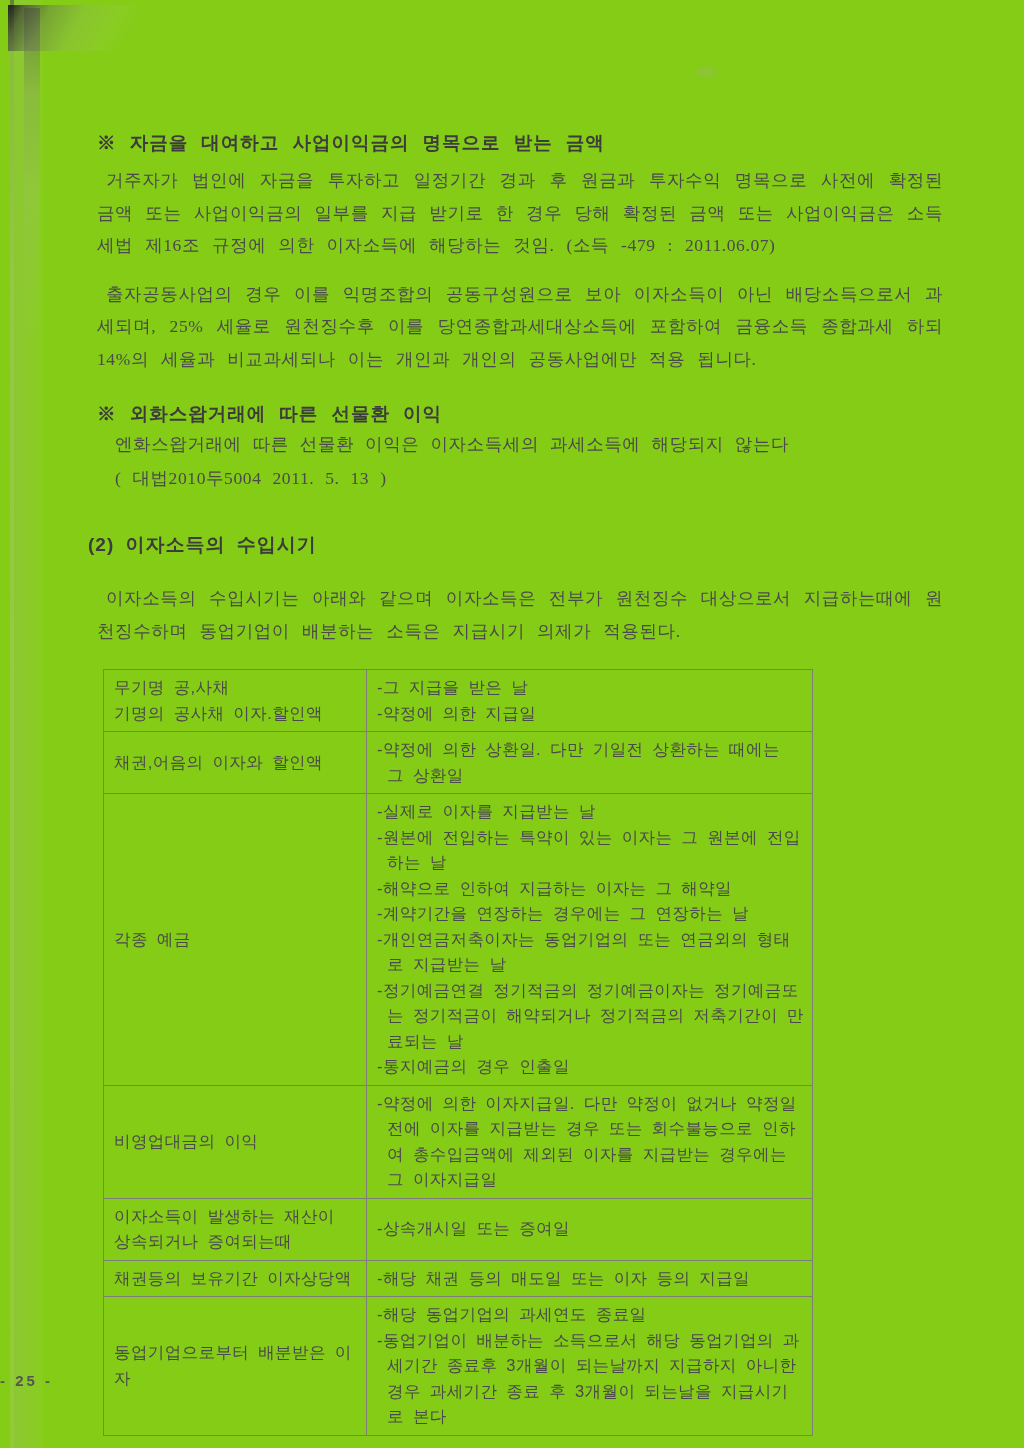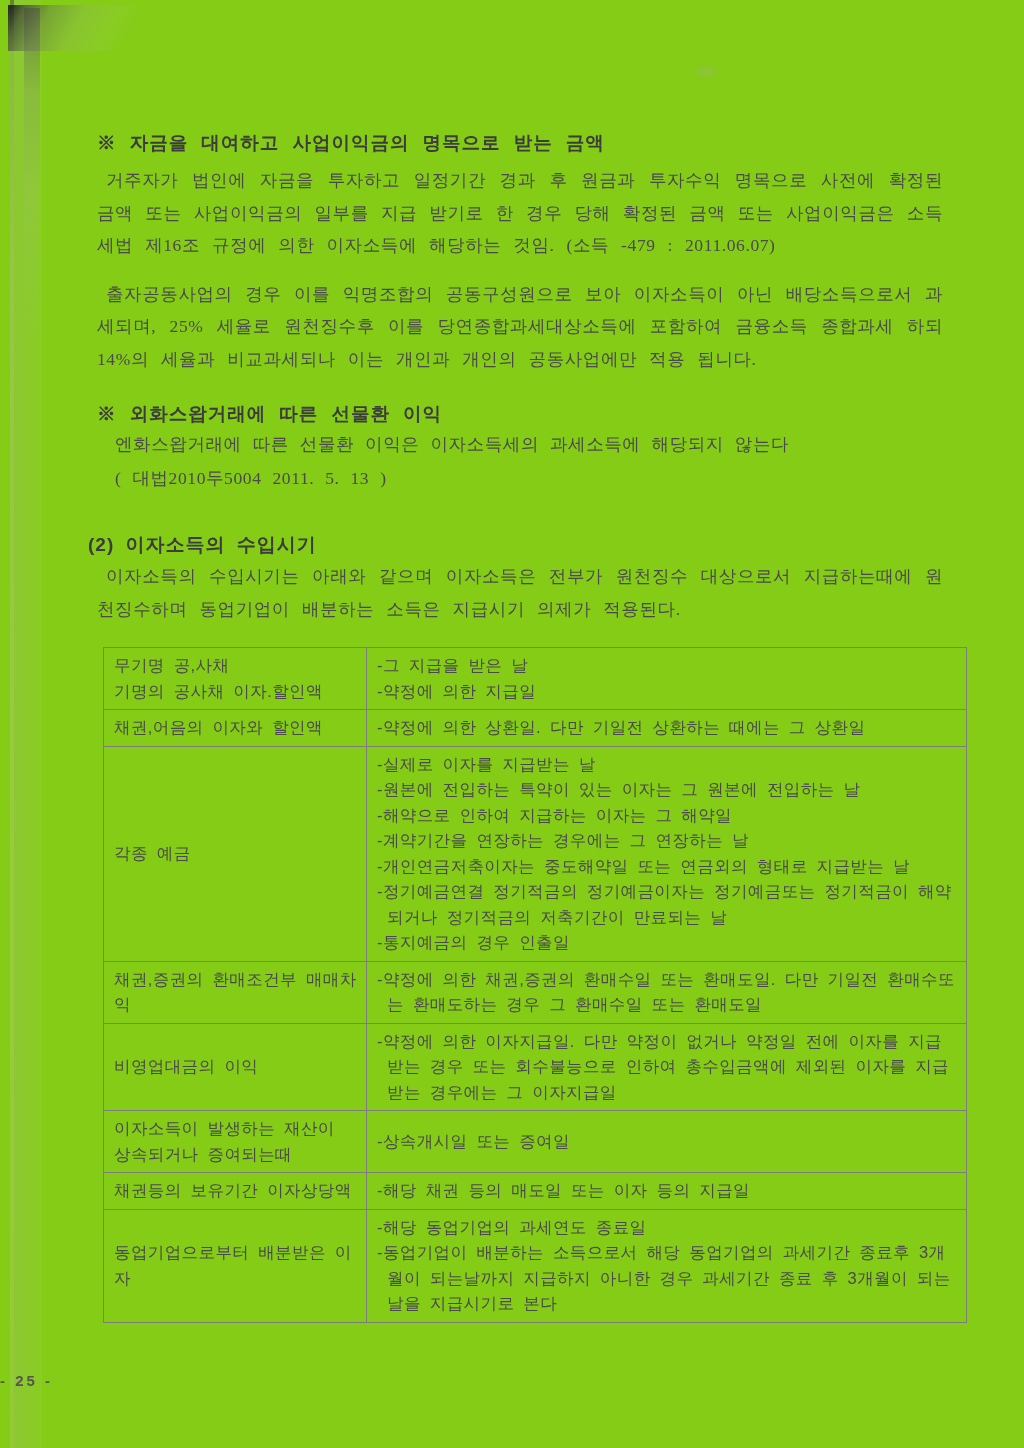--- a/index.html
+++ b/index.html
@@ -66,24 +66,24 @@
     font-family: "Liberation Serif", serif;
     font-size: 17.5px; color: #4a4a4a;
     line-height: 34px; letter-spacing: 0.6px; word-spacing: 6px;
     margin-left: 18px;
   }
   .section2-heading {
     margin-top: 37px; margin-left: -9px;
     font-size: 19px; font-weight: 600; color: #3c3c3c;
     letter-spacing: 1px; word-spacing: 5px;
   }
-  .section2-para { margin-top: 2px; }
+  .section2-para { margin-top: 24px; }
   table.timing {
     margin: 22px 0 0 6px;
-    width: 864px;
+    width: 710px;
     border-collapse: collapse; table-layout: fixed;
     font-size: 16.5px; color: #4a4a4a;
     letter-spacing: 0.4px; word-spacing: 4px;
   }
   table.timing td {
     border: 1.5px solid #7d7d7d;
     vertical-align: middle;
     padding: 5px 8px 5px 10px;
     line-height: 25.5px;
   }
@@ -147,35 +147,27 @@
         </tr>
         <tr>
           <td>
             <div>각종 예금</div>
           </td>
           <td>
             <div class="detail-line">-실제로 이자를 지급받는 날</div>
             <div class="detail-line">-원본에 전입하는 특약이 있는 이자는 그 원본에 전입하는 날</div>
             <div class="detail-line">-해약으로 인하여 지급하는 이자는  그 해약일</div>
             <div class="detail-line">-계약기간을 연장하는 경우에는 그 연장하는 날</div>
-            <div class="detail-line">-개인연금저축이자는 중도해약일 또는 연금외의 형태로 지급받는 날</div>
+            <div class="detail-line">-개인연금저축이자는 동업기업의 또는 연금외의 형태로 지급받는 날</div>
             <div class="detail-line">-정기예금연결 정기적금의 정기예금이자는 정기예금또는 정기적금이 해약되거나 정기적금의 저축기간이 만료되는 날</div>
             <div class="detail-line">-통지예금의 경우 인출일</div>
           </td>
         </tr>
         <tr>
           <td>
-            <div>채권,증권의 환매조건부 매매차익</div>
-          </td>
-          <td>
-            <div class="detail-line">-약정에 의한 채권,증권의 환매수일 또는 환매도일. 다만 기일전 환매수또는 환매도하는 경우 그 환매수일 또는 환매도일</div>
-          </td>
-        </tr>
-        <tr>
-          <td>
             <div>비영업대금의 이익</div>
           </td>
           <td>
             <div class="detail-line">-약정에 의한 이자지급일. 다만 약정이 없거나 약정일 전에 이자를 지급받는 경우 또는 회수불능으로 인하여 총수입금액에 제외된 이자를 지급받는 경우에는 그 이자지급일</div>
           </td>
         </tr>
         <tr>
           <td>
             <div>이자소득이 발생하는 재산이 상속되거나 증여되는때</div>
           </td>

